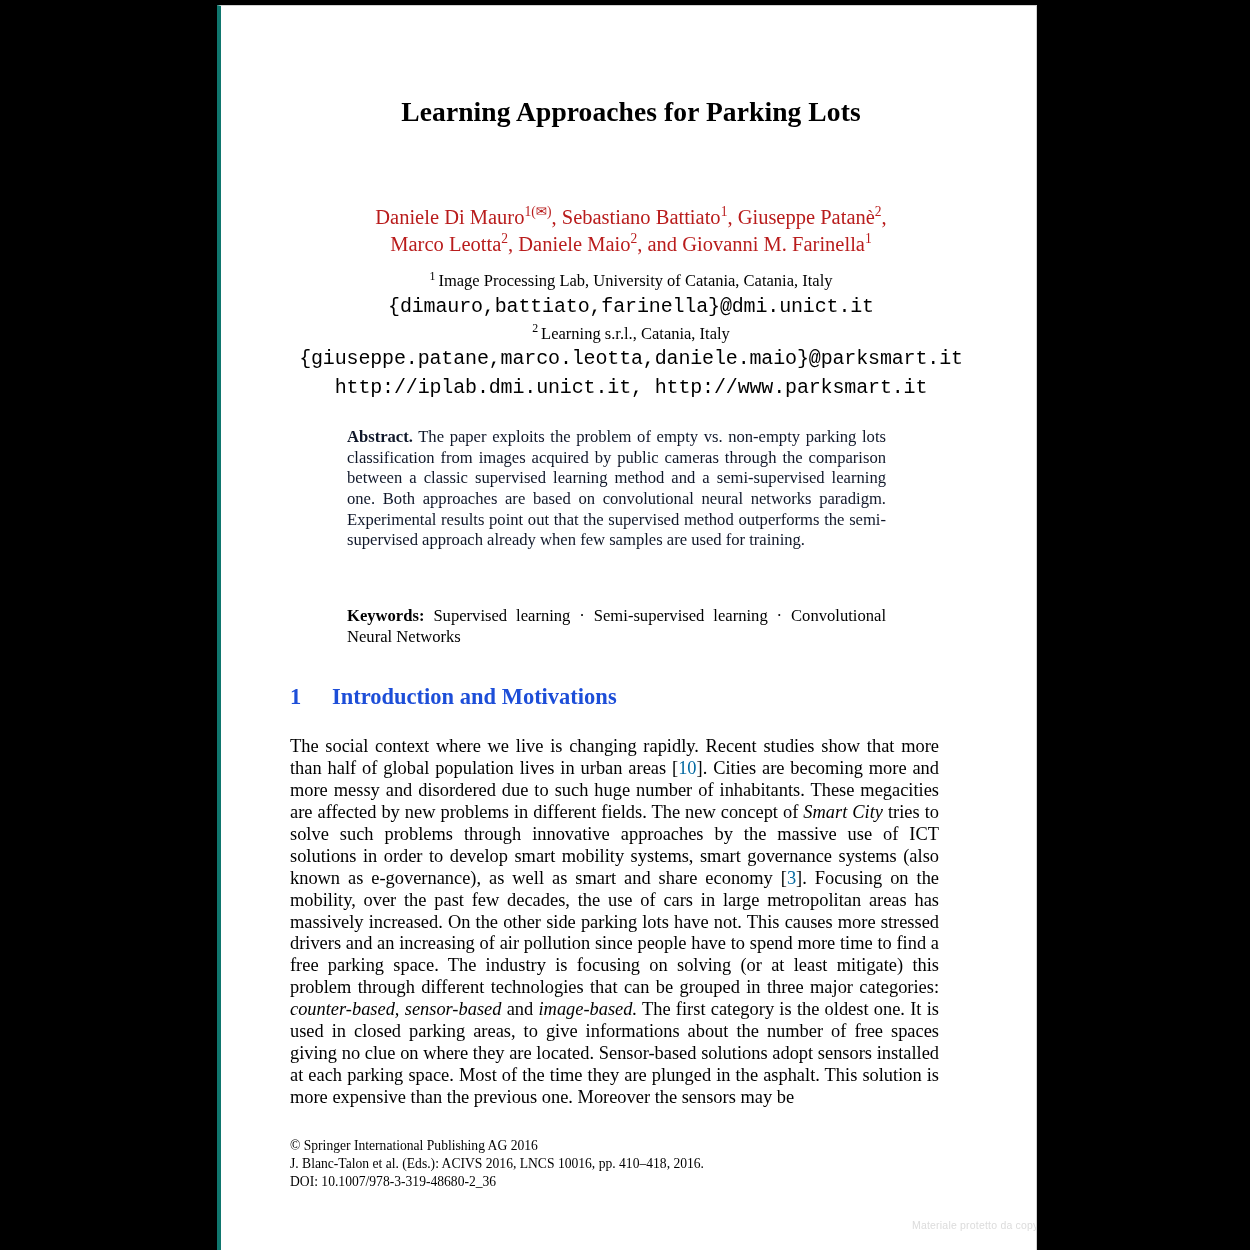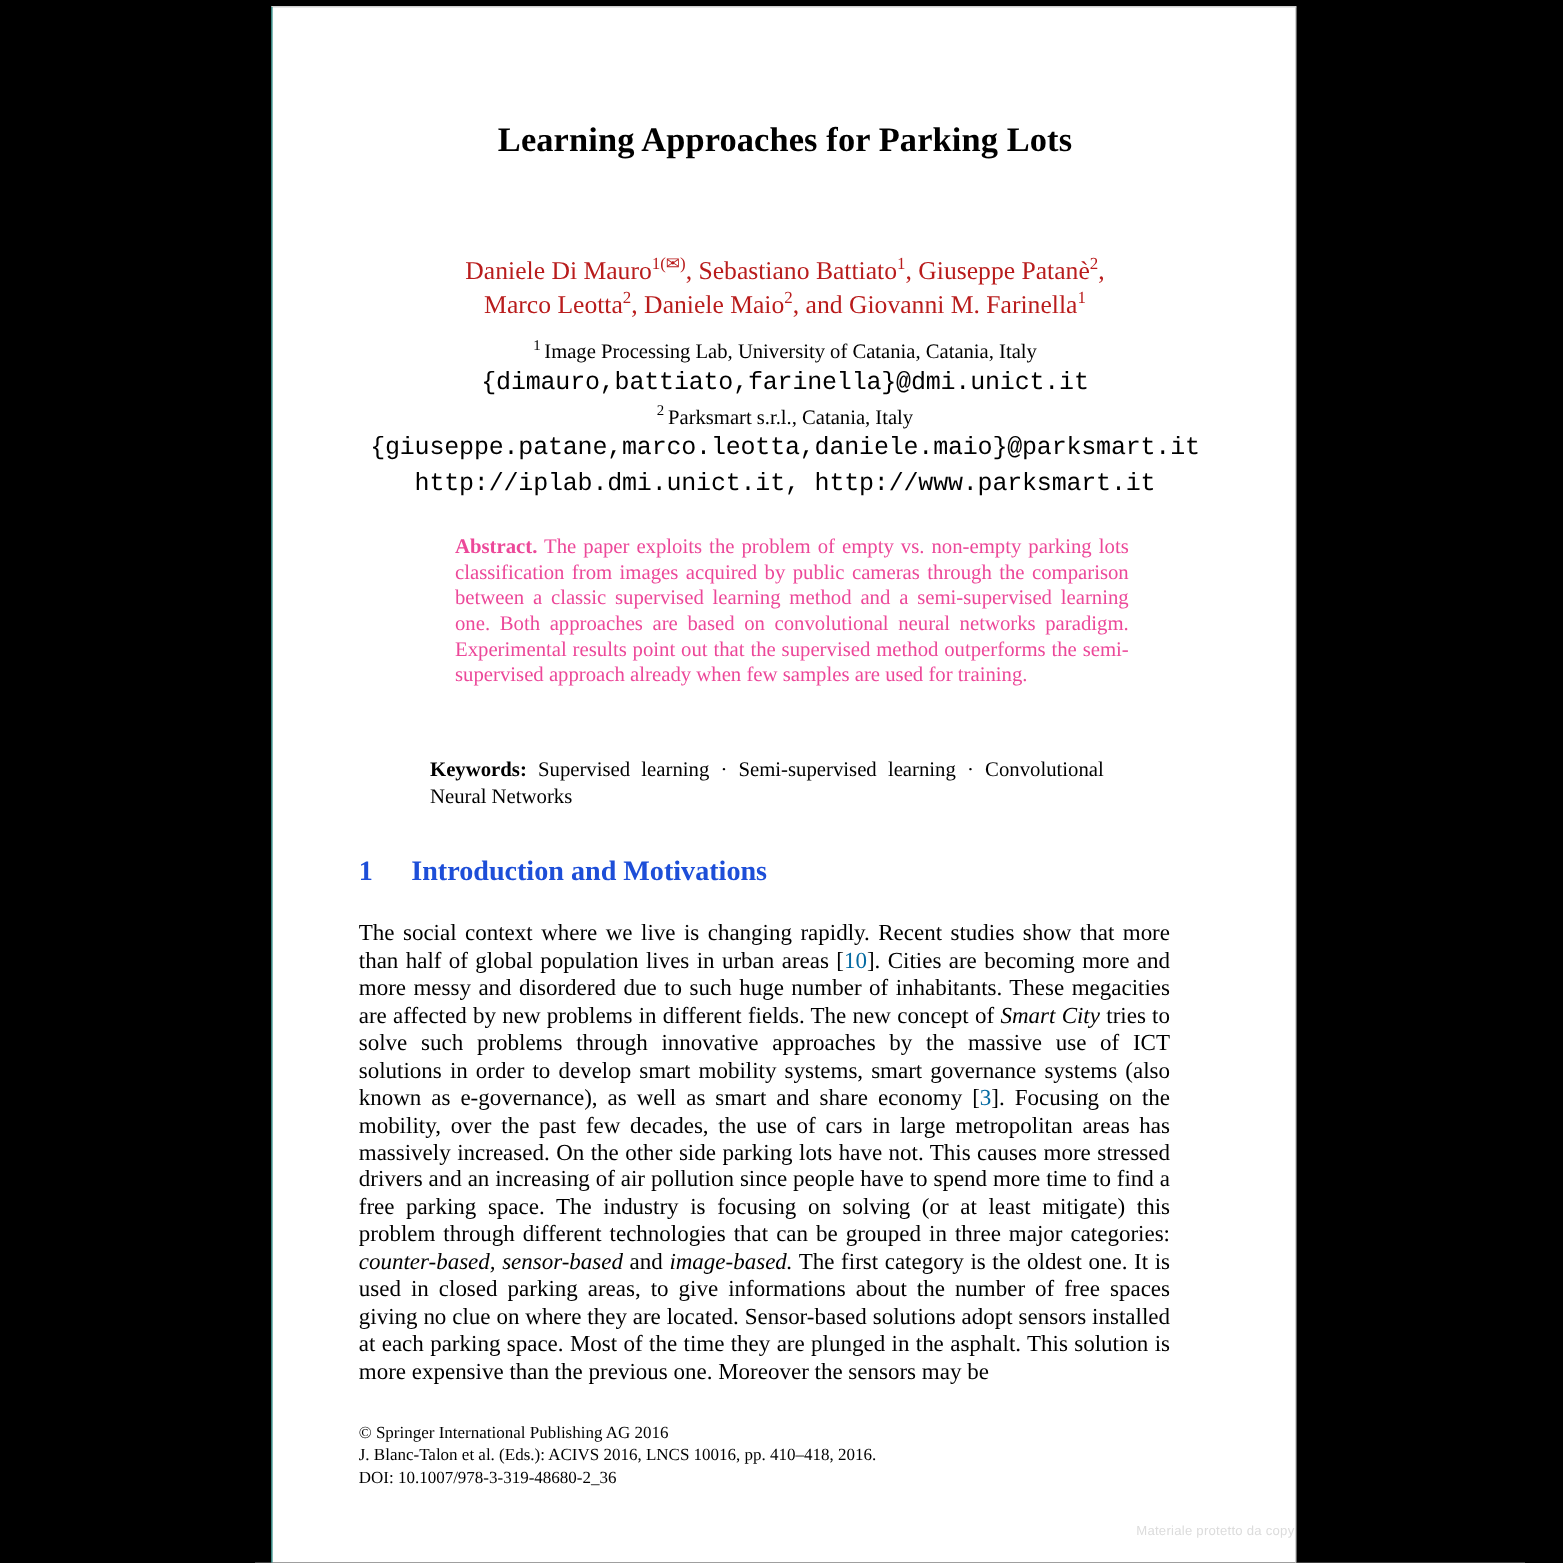--- a/index.html
+++ b/index.html
@@ -17,21 +17,21 @@
   
   #page-sheet {
     position: absolute;
     left: 217px;
     top: 5px;
     width: 820px;
     height: 1245px;
     background: #ffffff;
     box-sizing: border-box;
     border-top: 1px solid #d2d2d2;
-    border-left: 1px solid #0f766e;
+    border-left: 4px solid #0f766e;
     border-right: 1px solid #d2d2d2;
     overflow: hidden;
   }
 
   
   #title-block {
     position: absolute;
     left: 69px;
     top: 90px;
     width: 682px;
@@ -93,22 +93,21 @@
   
   #abstract-block {
     position: absolute;
     left: 126px;
     top: 421px;
     width: 539px;
     font-size: 16.6px;
     line-height: 1.245;
     text-align: justify;
     text-justify: inter-word;
-    color: #ec4899;
-    margin-left: 20px;
+    color: #0f172a;
   }
   #keywords-block {
     position: absolute;
     left: 126px;
     top: 600px;
     width: 539px;
     font-size: 16.6px;
     line-height: 1.245;
     text-align: justify;
     color: #000000;
@@ -182,21 +181,21 @@
   </div>
 
   <div id="authors-block">
     <div><span>Daniele Di Mauro</span><sup class="aff env">1(✉)</sup><span>, Sebastiano Battiato</span><sup class="aff">1</sup><span>, Giuseppe Patanè</span><sup class="aff">2</sup><span>,</span></div>
     <div><span>Marco Leotta</span><sup class="aff">2</sup><span>, Daniele Maio</span><sup class="aff">2</sup><span>, and Giovanni M. Farinella</span><sup class="aff">1</sup></div>
   </div>
 
   <div id="affiliations-block">
     <span class="aff-line"><sup class="aff-marker">1</sup><span>Image Processing Lab, University of Catania, Catania, Italy</span></span>
     <span class="aff-line mono">{dimauro,battiato,farinella}@dmi.unict.it</span>
-    <span class="aff-line"><sup class="aff-marker">2</sup><span>Parksmart s.r.l., Catania, Italy</span></span>
+    <span class="aff-line"><sup class="aff-marker">2</sup><span>Learning s.r.l., Catania, Italy</span></span>
     <span class="aff-line mono">{giuseppe.patane,marco.leotta,daniele.maio}@parksmart.it</span>
     <span class="aff-line mono">http://iplab.dmi.unict.it, http://www.parksmart.it</span>
   </div>
 
   <div id="abstract-block"><span class="lead">Abstract.</span> <span>The paper exploits the problem of empty vs. non-empty parking lots classification from images acquired by public cameras through the comparison between a classic supervised learning method and a semi-supervised learning one. Both approaches are based on convolutional neural networks paradigm. Experimental results point out that the supervised method outperforms the semi-supervised approach already when few samples are used for training.</span></div>
 
   <div id="keywords-block"><span class="lead">Keywords:</span> <span>Supervised learning · Semi-supervised learning · Convolutional Neural Networks</span></div>
 
   <div id="section-heading"><span class="sec-num">1</span><span>Introduction and Motivations</span></div>
 

